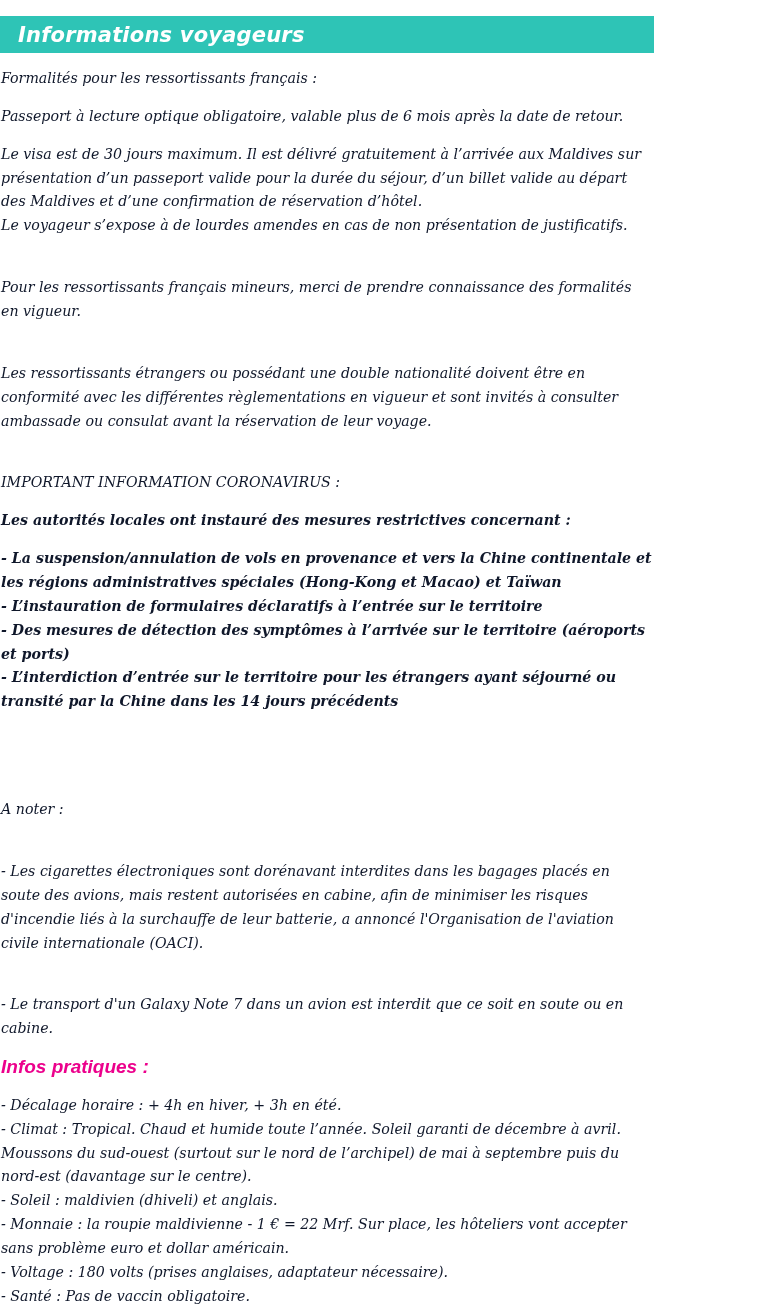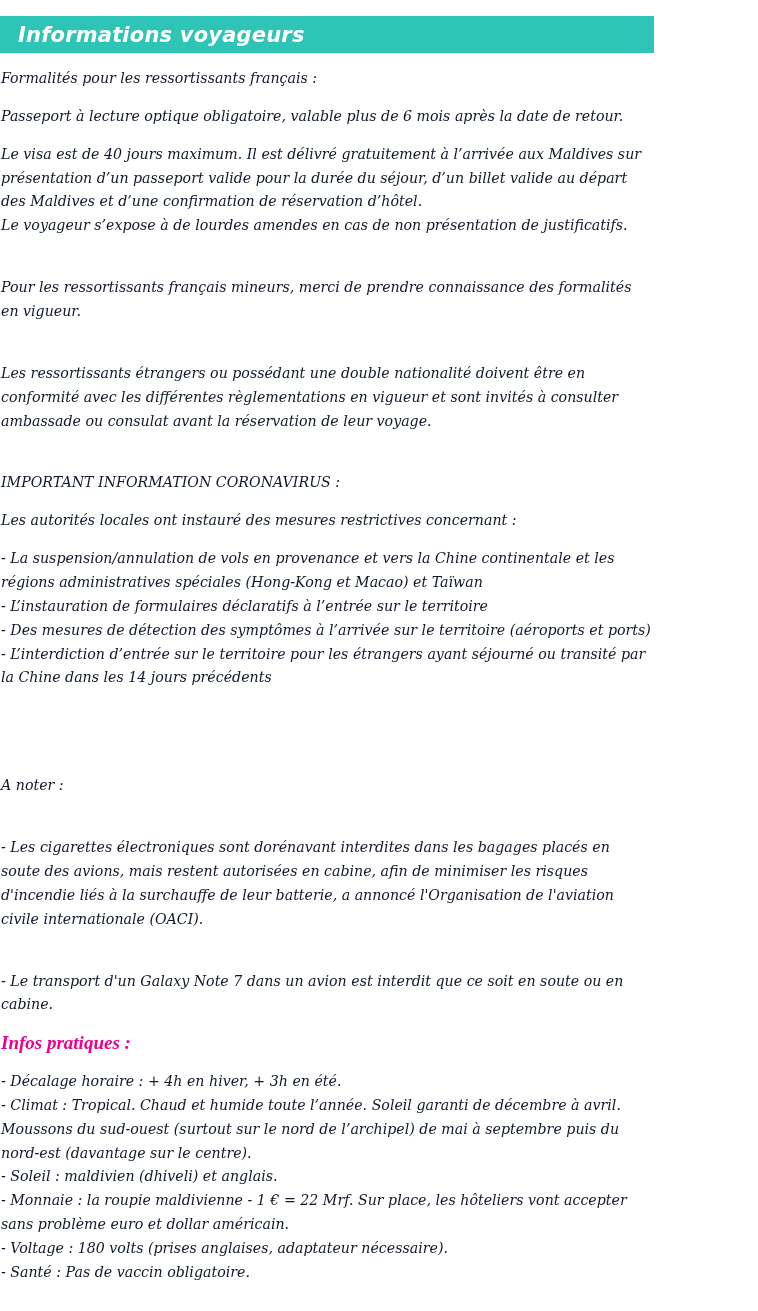--- a/index.html
+++ b/index.html
@@ -46,34 +46,34 @@
     font-family: "DejaVu Sans", "Liberation Sans", sans-serif;
     line-height: 1.25;
   }
   .section-title {
     color: #ec008c;
     font-style: italic;
     font-weight: bold;
     font-size: 19px;
     margin: 0;
     padding: 0;
-    font-family: Liberation Serif, serif;
+    font-family: Liberation Sans, sans-serif;
     line-height: 1.3;
   }
   p.para {
     margin: 0;
     padding: 0;
     font-style: italic;
     font-size: 14.2px;
     line-height: 1.68;
     color: #0f172a;
     font-family: "DejaVu Serif", "Liberation Serif", serif;
   }
   p.para.bold {
-    font-weight: normal;
+    font-weight: bold;
   }
   .spacer-sm { height: 14px; }
   .spacer-md { height: 22px; }
   .spacer-lg { height: 38px; }
   .spacer-xl { height: 62px; }
   .body-wrap {
     padding: 0 1px 0 1px;
   }
 </style>
 </head>
@@ -91,21 +91,21 @@
     <div class="spacer-sm"></div>
 
     <p class="para">Formalités pour les ressortissants français :</p>
 
     <div class="spacer-sm"></div>
 
     <p class="para">Passeport à lecture optique obligatoire, valable plus de 6 mois après la date de retour.</p>
 
     <div class="spacer-sm"></div>
 
-    <p class="para">Le visa est de 40 jours maximum. Il est délivré gratuitement à l’arrivée aux Maldives sur présentation d’un passeport valide pour la durée du séjour, d’un billet valide au départ des Maldives et d’une confirmation de réservation d’hôtel.</p>
+    <p class="para">Le visa est de 30 jours maximum. Il est délivré gratuitement à l’arrivée aux Maldives sur présentation d’un passeport valide pour la durée du séjour, d’un billet valide au départ des Maldives et d’une confirmation de réservation d’hôtel.</p>
     <p class="para">Le voyageur s’expose à de lourdes amendes en cas de non présentation de justificatifs.</p>
 
     <div class="spacer-lg"></div>
 
     <p class="para">Pour les ressortissants français mineurs, merci de prendre connaissance des formalités en vigueur.</p>
 
     <div class="spacer-lg"></div>
 
     <p class="para">Les ressortissants étrangers ou possédant une double nationalité doivent être en conformité avec les différentes règlementations en vigueur et sont invités à consulter ambassade ou consulat avant la réservation de leur voyage.</p>
 

